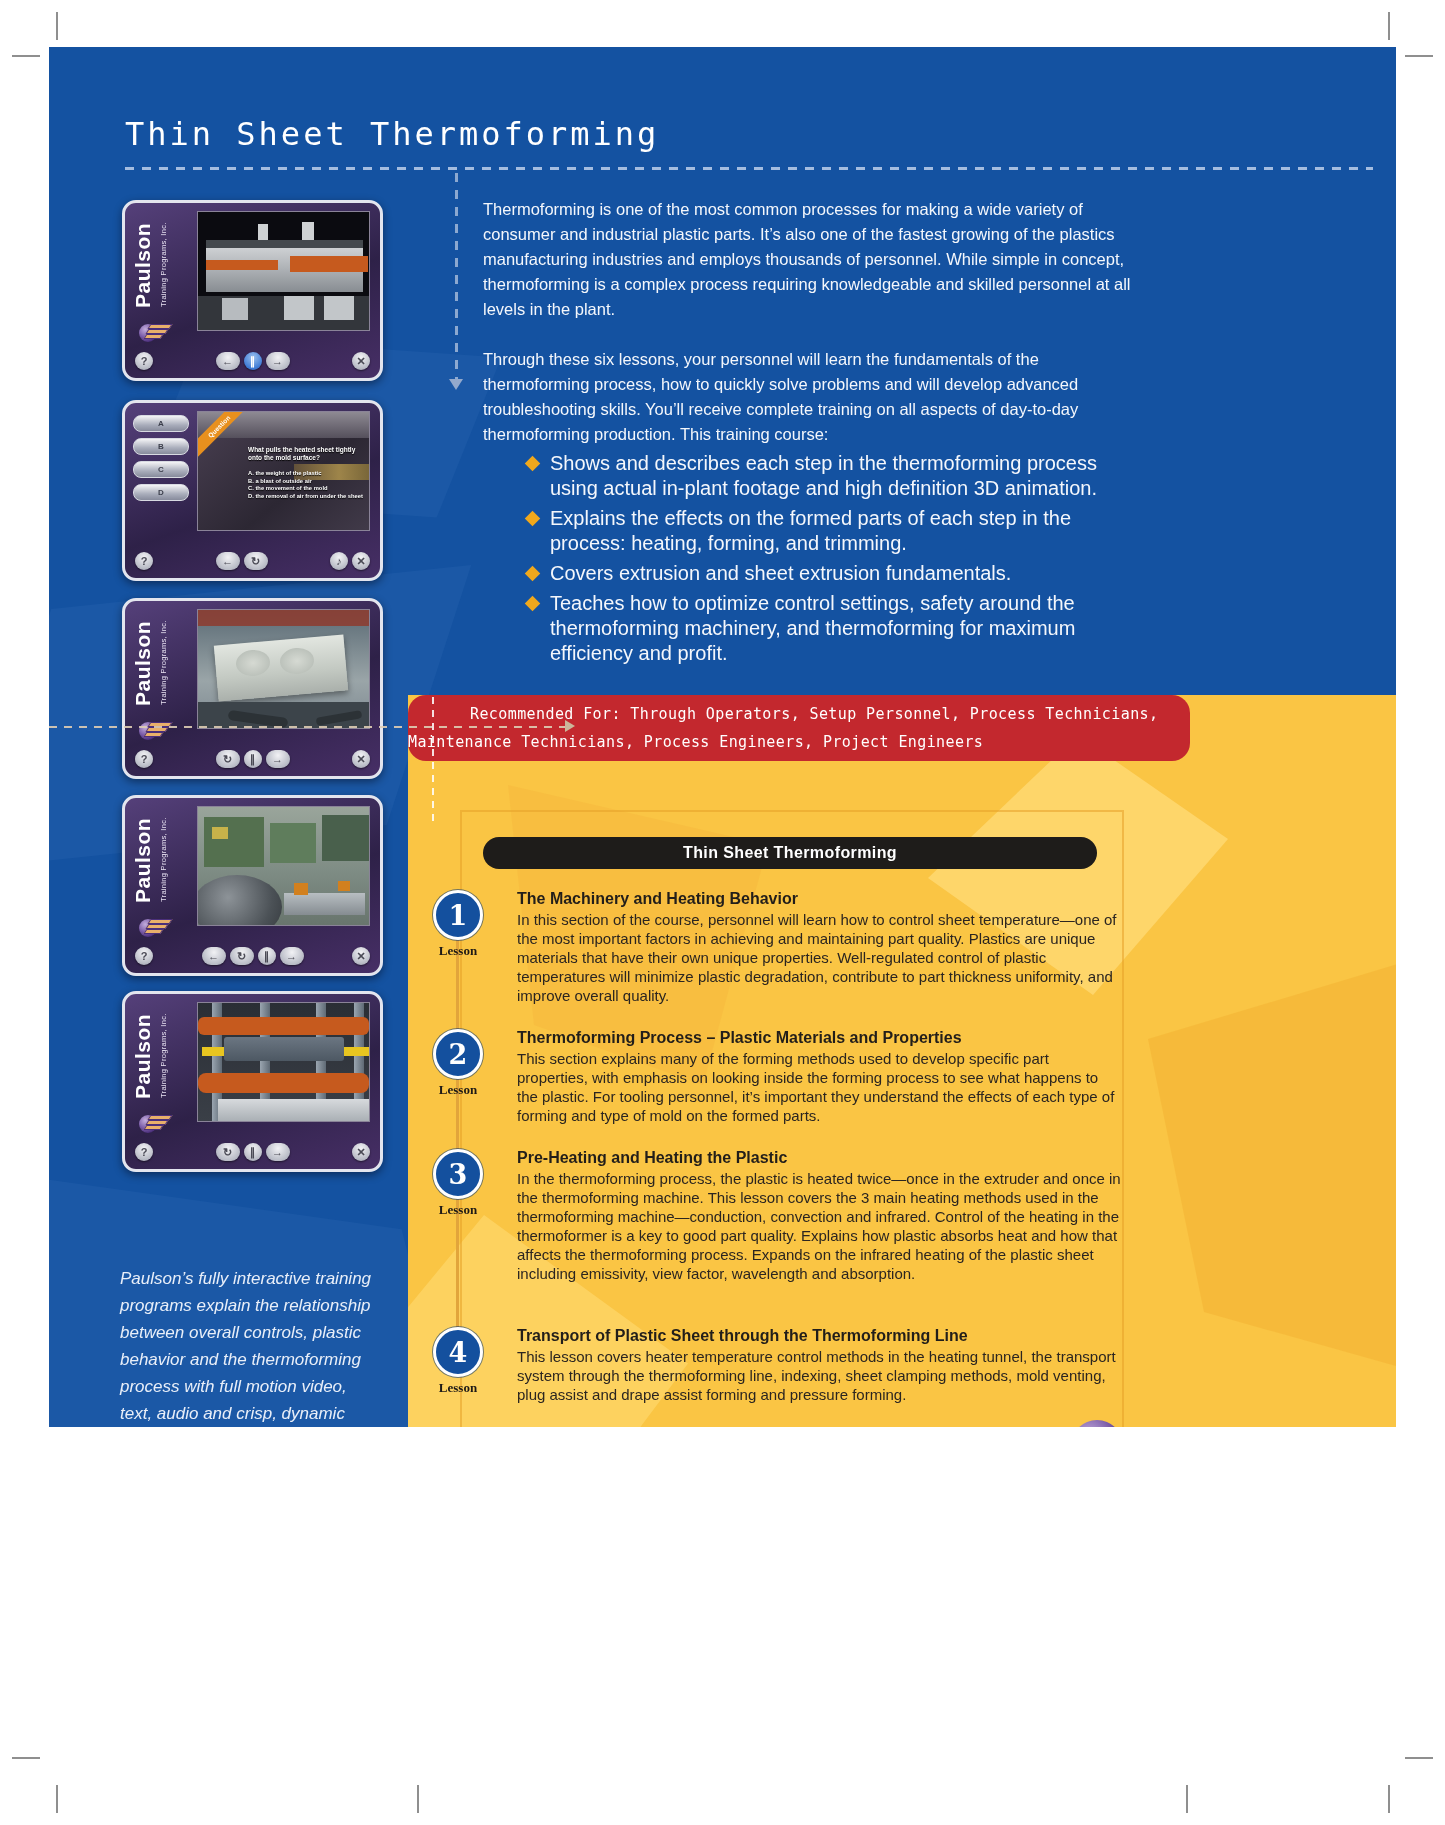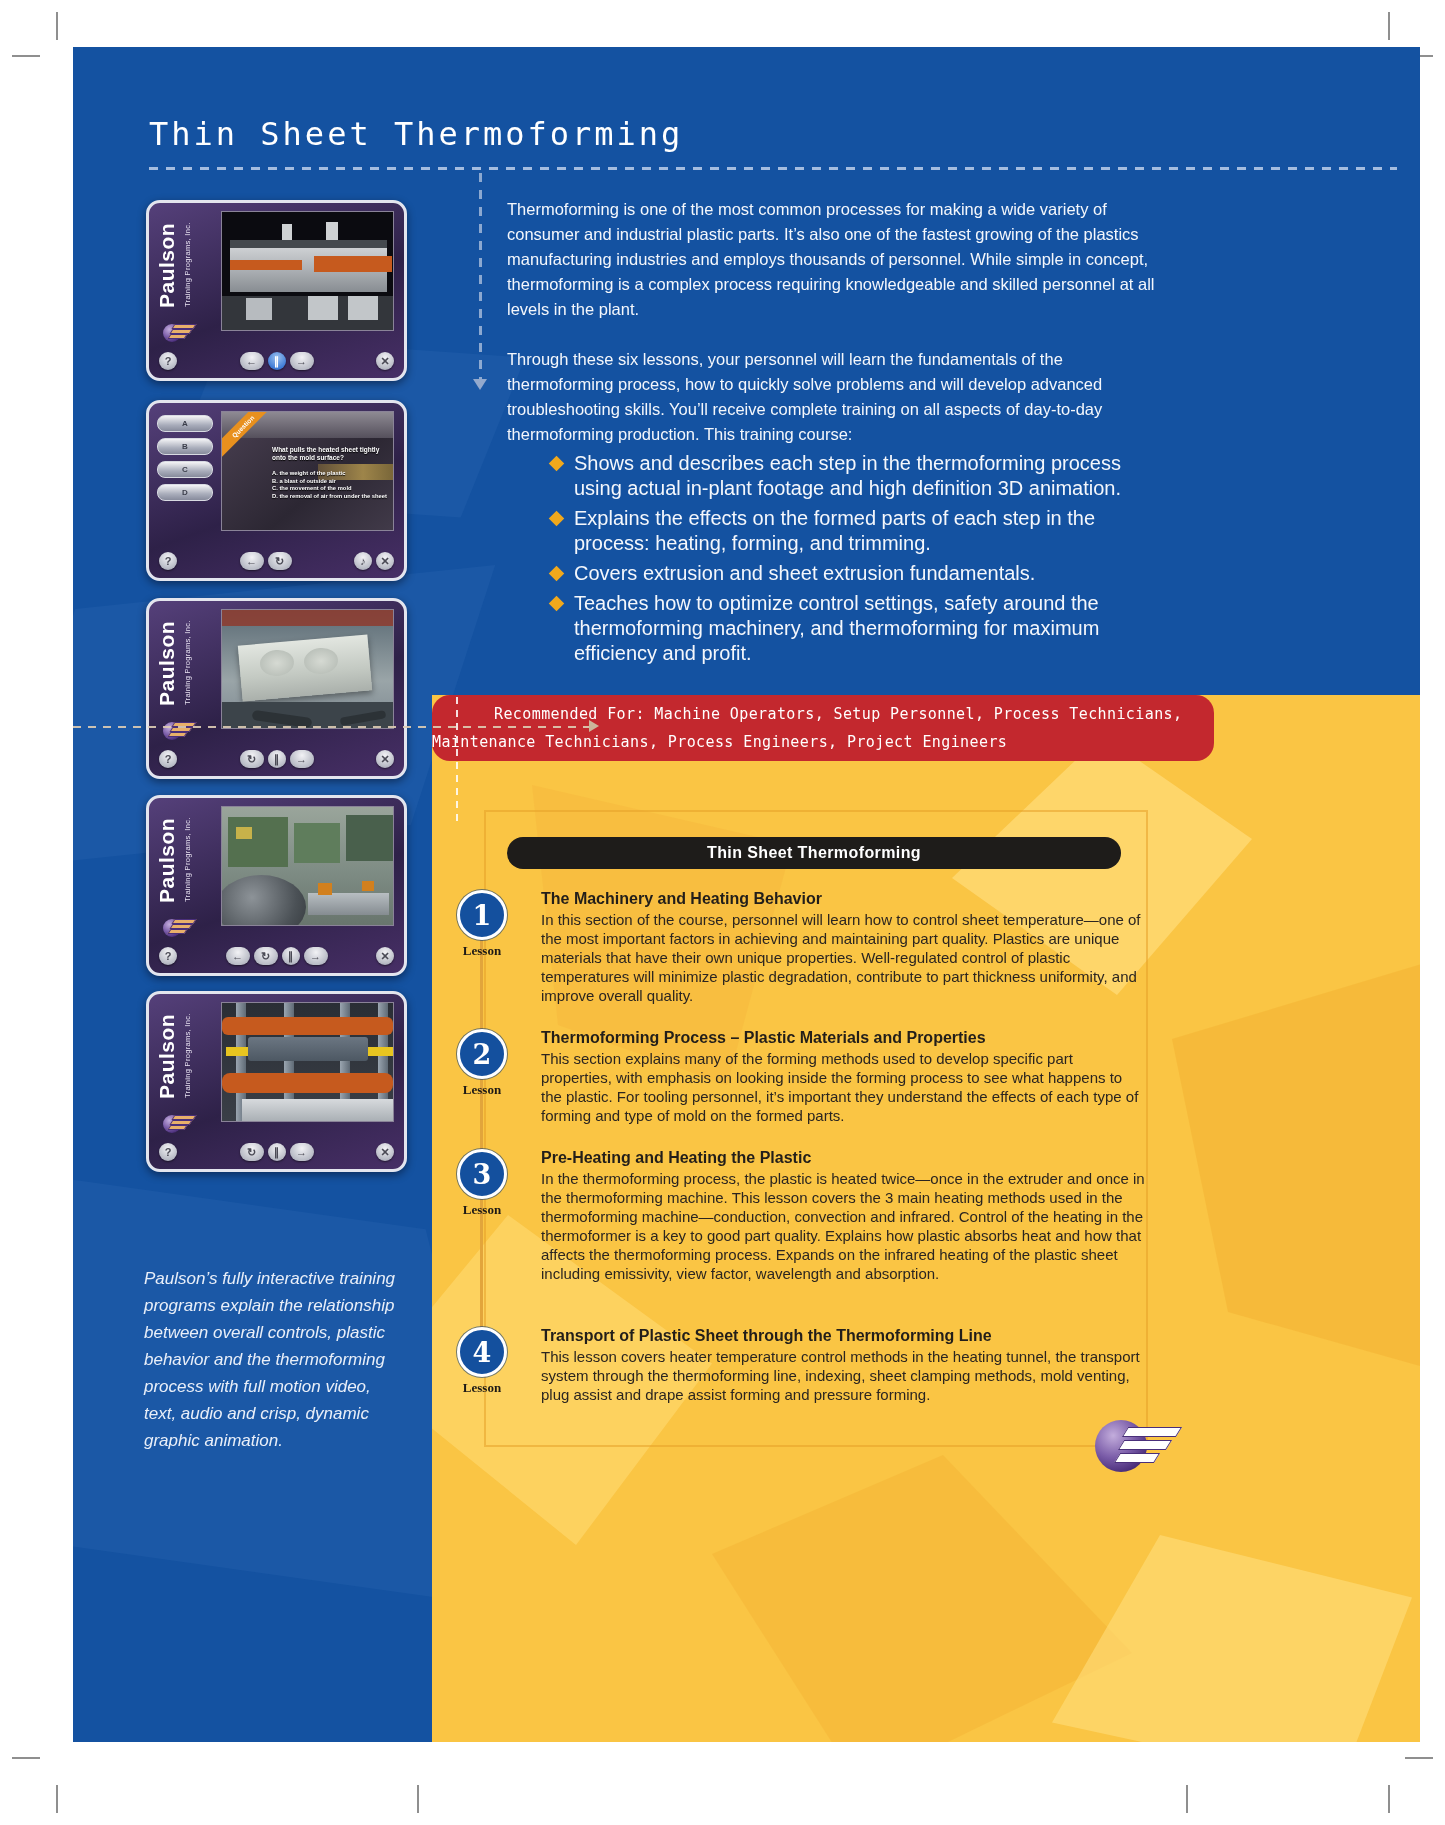--- a/index.html
+++ b/index.html
@@ -3,21 +3,21 @@
 <meta charset="utf-8">
 <style>
   html,body{margin:0;padding:0;background:#fff;}
   #canvas{position:relative;width:1445px;height:1825px;background:#ffffff;overflow:hidden;
           font-family:"Liberation Sans", sans-serif;}
   
   .cropmark{position:absolute;background:#8f8f8f;}
   .cropmark.v{width:2px;height:28px;}
   .cropmark.h{width:28px;height:2px;}
   
-  #page{position:absolute;left:49px;top:47px;width:1347px;height:1695px;background:#1452A1;overflow:hidden;margin-left:24px;}
+  #page{position:absolute;left:49px;top:47px;width:1347px;height:1380px;background:#1452A1;overflow:hidden;}
   .blue-deco{position:absolute;background:#4a7ec4;opacity:.14;}
   
   #title{position:absolute;left:76px;top:68px;color:#ffffff;
          font-family:"DejaVu Sans Mono", monospace;font-size:32px;letter-spacing:3px;font-weight:400;}
   .dash-h{position:absolute;height:3px;
           background:repeating-linear-gradient(90deg,rgba(190,208,235,.85) 0 9px,transparent 9px 17px);}
   .dash-v{position:absolute;width:3px;
           background:repeating-linear-gradient(180deg,rgba(170,190,220,.8) 0 9px,transparent 9px 17px);}
   .arrow-down{position:absolute;width:0;height:0;border-left:7px solid transparent;
               border-right:7px solid transparent;border-top:11px solid #93a9cd;}
@@ -334,21 +334,21 @@
     <div id="yellow">
       <div class="y-deco" style="left:520px;top:40px;width:300px;height:260px;background:#FFDA74;clip-path:polygon(50% 0,100% 40%,55% 100%,0 55%);opacity:.8;"></div>
       <div class="y-deco" style="left:740px;top:260px;width:280px;height:420px;background:#F2AC2E;clip-path:polygon(0 20%,100% 0,100% 100%,20% 85%);opacity:.45;"></div>
       <div class="y-deco" style="left:-60px;top:520px;width:340px;height:330px;background:#FFD86E;clip-path:polygon(40% 0,100% 45%,60% 100%,0 50%);opacity:.65;"></div>
       <div class="y-deco" style="left:280px;top:760px;width:420px;height:330px;background:#F3AE33;clip-path:polygon(0 30%,55% 0,100% 60%,35% 100%);opacity:.4;"></div>
       <div class="y-deco" style="left:620px;top:840px;width:360px;height:250px;background:#FFDD7C;clip-path:polygon(30% 0,100% 25%,80% 100%,0 75%);opacity:.6;"></div>
       <div class="y-deco" style="left:100px;top:90px;width:260px;height:300px;background:#F5B53C;clip-path:polygon(0 0,100% 20%,75% 100%,10% 80%);opacity:.4;"></div>
     </div>
 
     <div id="banner">
-      <div class="l1">Recommended For: Machine Operators, Setup Personnel, Process Technicians,</div>
+      <div class="l1">Recommended For: Through Operators, Setup Personnel, Process Technicians,</div>
       <div class="l2">Maintenance Technicians, Process Engineers, Project Engineers</div>
     </div>
     <div class="dash-v-white" style="left:383px;top:650px;height:124px;"></div>
     <div class="dash-h-tan" style="left:0;top:679px;width:516px;"></div>
     <div class="arrow-right" style="left:516px;top:673px;"></div>
 
     <div id="inner-box"></div>
     <div id="course-pill">
       <span>Thin Sheet Thermoforming</span>
     </div>

